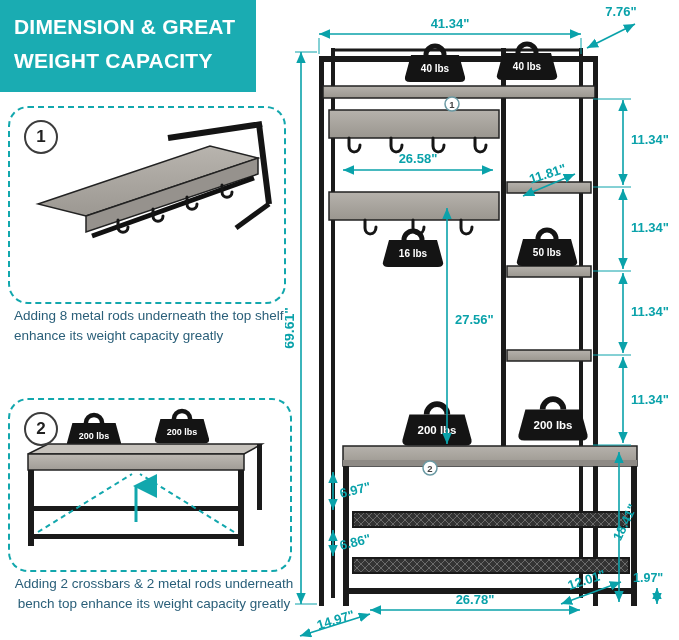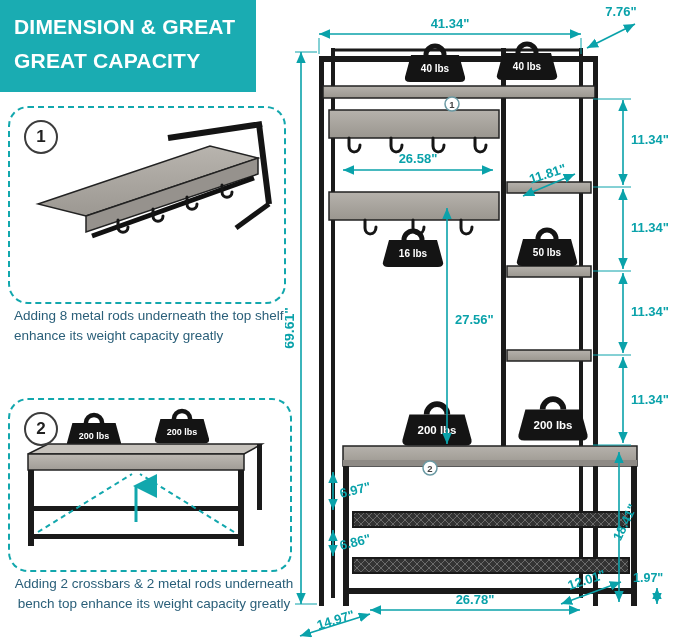--- a/index.html
+++ b/index.html
@@ -32,21 +32,21 @@
   svg .hook{stroke:#161616;stroke-width:3;fill:none;stroke-linecap:round;}
   svg .post{fill:#1a1a1a;}
 </style>
 </head>
 <body>
 
 <div id="stage">
 
   <div class="banner">
     <div>DIMENSION &amp; GREAT</div>
-    <div>GREAT CAPACITY</div>
+    <div>WEIGHT CAPACITY</div>
   </div>
 
   <div class="co-box co-box1">
     <div class="co-num">1</div>
     <svg class="illus" width="270" height="190" viewBox="0 0 270 190">
       <defs>
         <linearGradient id="wood1" x1="0" y1="0" x2="0" y2="1">
           <stop offset="0" stop-color="#b8b4ae"></stop>
             <stop offset="1" stop-color="#9c9892"></stop>
         </linearGradient>

